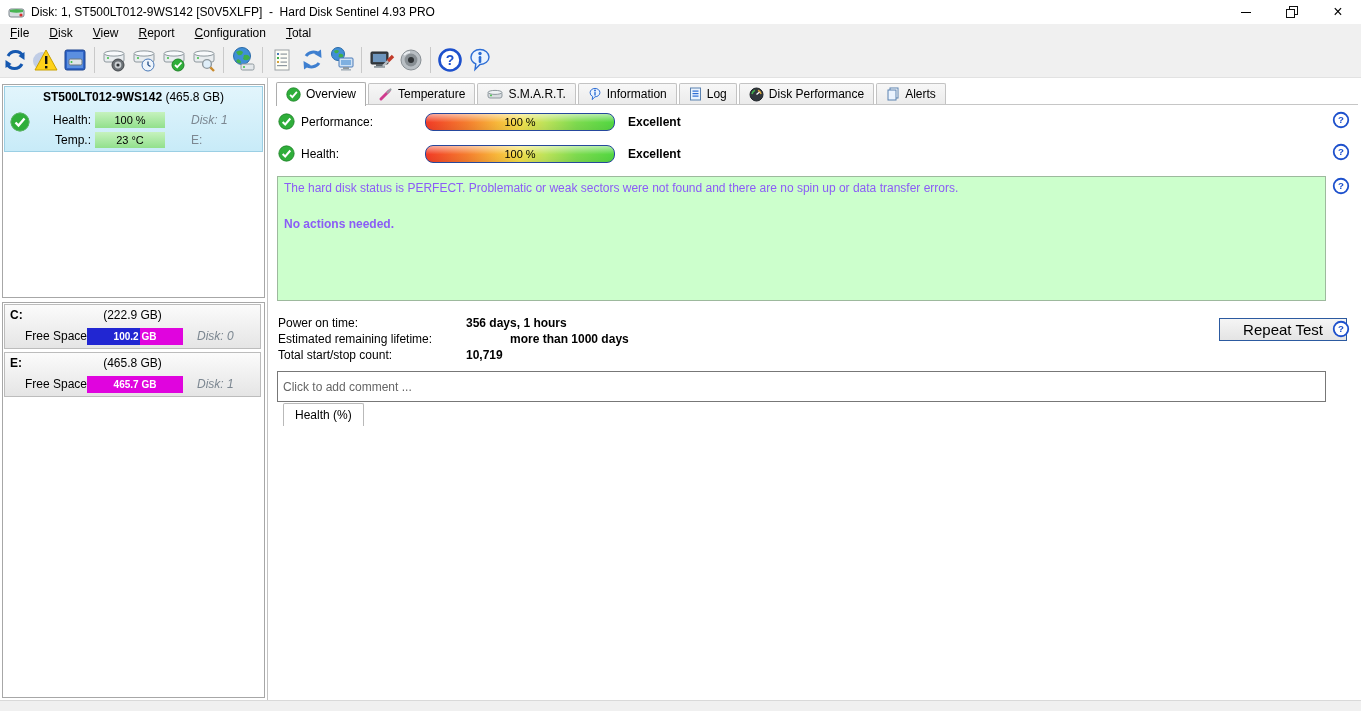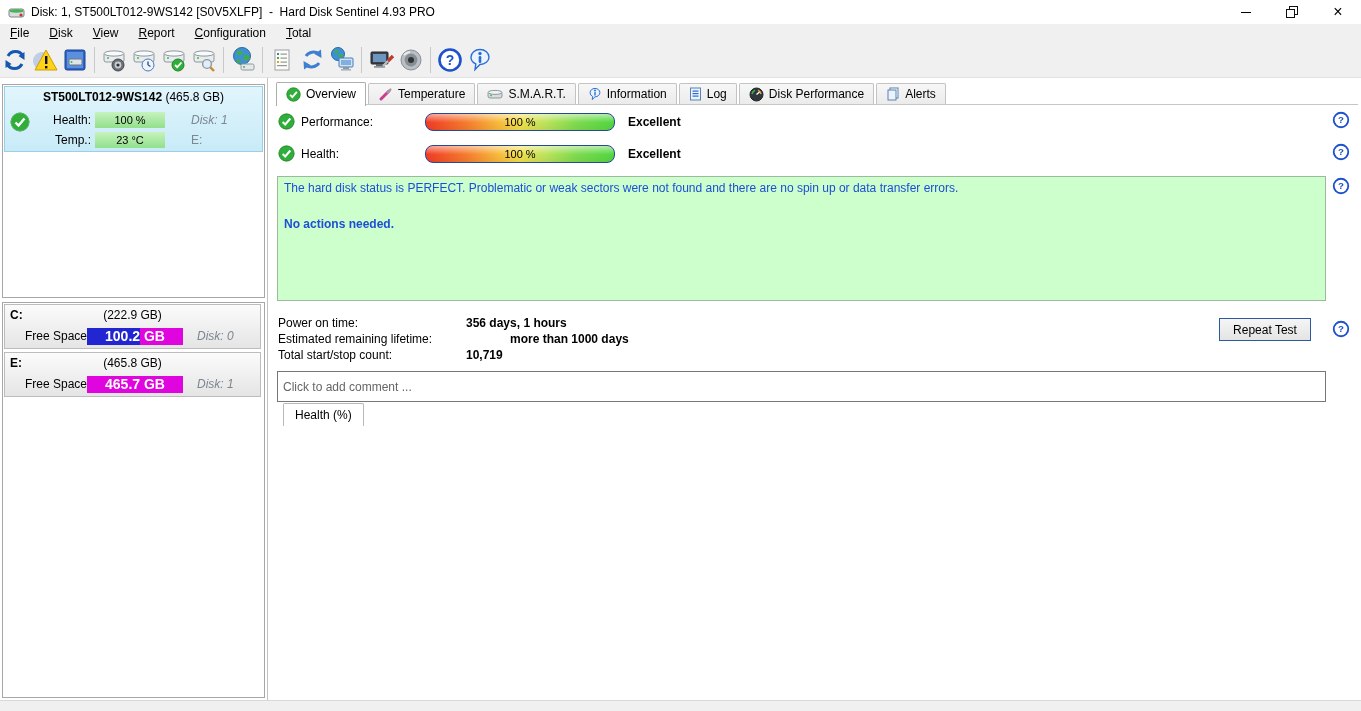--- a/index.html
+++ b/index.html
@@ -35,41 +35,41 @@
   .dp-label{position:absolute;width:58px;text-align:right;}
   .dp-bar{position:absolute;left:90px;width:70px;height:16px;background:linear-gradient(#c6f2be,#92e08c);text-align:center;font-size:11px;line-height:16px;}
   .dp-right{position:absolute;left:186px;color:#7c8791;}
   .it{font-style:italic;}
   .part-box{position:absolute;left:2px;top:224px;width:261px;bottom:2px;border:1px solid #a7a7a7;background:#fff;}
   .part-panel{position:absolute;left:1px;width:257px;height:45px;background:linear-gradient(#fbfbfb,#e5e5e5);border:1px solid #bcbcbc;box-sizing:border-box;}
   .pp-letter{position:absolute;left:5px;top:3px;font-weight:bold;}
   .pp-size{position:absolute;left:0;top:3px;width:100%;text-align:center;}
   .pp-free{position:absolute;left:20px;top:24px;}
   .pp-bar{position:absolute;left:82px;top:23px;width:96px;height:17px;text-align:center;}
-  .pp-bar span{color:#fff;font-weight:bold;font-size:14px;line-height:17px;}
+  .pp-bar span{color:#fff;font-weight:bold;font-size:10px;line-height:17px;}
   .pp-disk{position:absolute;left:192px;top:24px;color:#7c8791;font-style:italic;}
   
   .content{position:absolute;left:270px;top:78px;right:0;bottom:11px;background:#fff;}
   .tabline{position:absolute;left:6px;top:26px;right:3px;height:1px;background:#c6c6c6;}
   .tabstrip{position:absolute;left:6px;top:4px;height:23px;display:flex;align-items:center;z-index:2;}
   .tab{display:flex;align-items:center;gap:5px;height:21px;padding:0 9px;margin-right:2px;border:1px solid #c3c3c3;border-bottom:none;border-radius:2px 2px 0 0;background:linear-gradient(#f7f7f7,#ebebeb);box-sizing:border-box;}
   .tab.active{height:24px;background:#fff;border-color:#adadad;}
   .row-ico{position:absolute;left:8px;width:17px;height:17px;}
   .row-label{position:absolute;left:31px;line-height:18px;}
   .gradebar{position:absolute;left:155px;width:190px;height:18px;border:1px solid #26489c;border-radius:8px;box-sizing:border-box;
      background:linear-gradient(to bottom,rgba(255,255,255,.55),rgba(255,255,255,0) 52%,rgba(0,0,0,.05)),
      linear-gradient(to right,#f23b26,#f57e2e 22%,#f8b83a 38%,#f2df4c 50%,#bfe35a 63%,#7edb4f 80%,#52d741);
      text-align:center;font-size:11px;line-height:16px;}
   .rating{position:absolute;left:358px;font-weight:bold;line-height:18px;}
   .helpbtn{position:absolute;left:1062px;width:18px;height:18px;}
-  .statusbox{position:absolute;left:7px;top:98px;width:1049px;height:125px;background:#ccffcc;border:1px solid #9db99d;box-sizing:border-box;padding:4px 6px;color:#1d4ed8;}
+  .statusbox{position:absolute;left:7px;top:98px;width:1049px;height:125px;background:#ccffcc;border:1px solid #9db99d;box-sizing:border-box;padding:4px 6px;color:#8b5cf6;}
   .statusbox .act{font-weight:bold;margin-top:22px;}
   .stat-label{position:absolute;left:8px;line-height:16px;}
   .stat-value{position:absolute;left:196px;font-weight:bold;line-height:16px;}
-  .repeatbtn{position:absolute;left:949px;top:240px;width:92px;height:23px;border:1px solid #2c5aa0;background:linear-gradient(#f5f5f5,#e4e4e4);font-family:"Liberation Sans",sans-serif;font-size:12px;}
+  .repeatbtn{position:absolute;left:949px;top:240px;width:128px;height:23px;border:1px solid #2c5aa0;background:linear-gradient(#f5f5f5,#e4e4e4);font-family:"Liberation Sans",sans-serif;font-size:15px;}
   .commentbox{position:absolute;left:7px;top:293px;width:1049px;height:31px;border:1px solid #777;box-sizing:border-box;padding:0 5px;font-family:"Liberation Sans",sans-serif;font-size:12px;}
   .commentbox::placeholder{color:#666;opacity:1;}
   
   .chart-tab{position:absolute;left:13px;top:325px;height:22px;padding:0 11px;display:flex;align-items:center;background:#fff;border:1px solid #b9b9b9;border-bottom:none;border-radius:2px 2px 0 0;z-index:2;}
   .chart-panel{position:absolute;left:7px;top:346px;width:1073px;height:266px;border:1px solid #c6c6c6;box-sizing:border-box;
      background:linear-gradient(180deg,#fdfdfd 0%,#f1f1f1 30%,#dadada 62%,#bfbfbf 100%);}
   .savebtn{position:absolute;left:8px;top:6px;width:22px;height:22px;background:#eef2f6;border:1px solid #aab4bc;display:flex;align-items:center;justify-content:center;}
   .plot{position:absolute;left:78px;top:31px;width:949px;height:147px;border:1px solid #222;box-sizing:border-box;}
   .grid-h{position:absolute;left:79px;top:104px;width:947px;height:0;border-top:1px dashed #9a9a9a;}
   .grid-v{position:absolute;left:550px;top:32px;height:145px;width:0;border-left:1px dashed #9a9a9a;}

